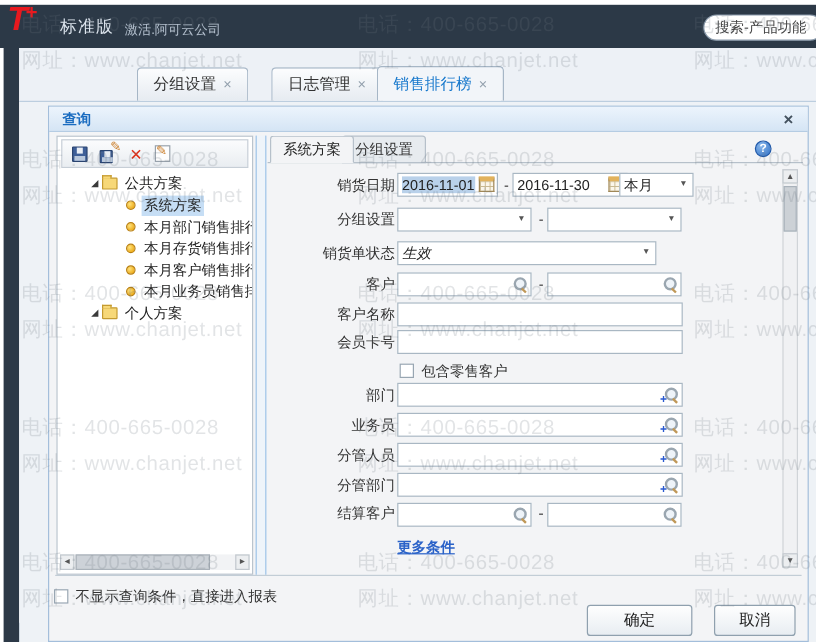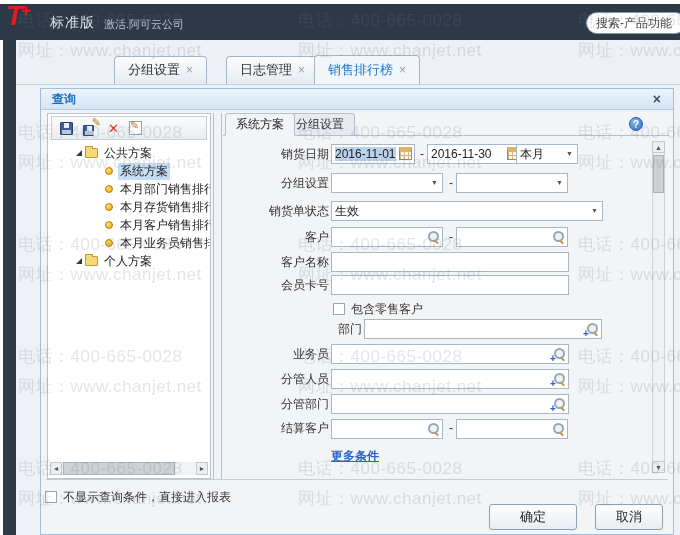--- a/index.html
+++ b/index.html
@@ -222,21 +222,21 @@
         </div>
         <div class="dash" style="left:224px;">-</div>
         <div class="tinput" style="left:233px; width:112px;">
           <span></span>
           <span class="combo-arrow">▼</span>
         </div>
       </div>
 
       <div class="frow" style="top:88px; left:0; right:0;">
         <div class="flabel">销货单状态</div>
-        <div class="tinput" style="left:108px; width:272px;">
+        <div class="tinput" style="left:108px; width:216px;font-style:italic;">
           <span>生效</span>
           <span class="combo-arrow">▼</span>
         </div>
       </div>
 
       <div class="frow" style="top:114px; left:0; right:0;">
         <div class="flabel">客户</div>
         <div class="tinput" style="left:108px; width:112px;">
           <span></span>
           <span class="mag"></span>
@@ -260,21 +260,21 @@
         <div class="tinput" style="left:108px; width:238px;">
           <span></span>
         </div>
       </div>
 
       <div class="frow" style="top:186px; left:0; right:0;">
         <div class="cbox" style="left:110px;"></div>
         <div class="cblabel" style="left:128px;">包含零售客户</div>
       </div>
 
-      <div class="frow" style="top:206px; left:0; right:0;margin-left:33px;">
+      <div class="frow" style="top:206px; left:0; right:0;">
         <div class="flabel">部门</div>
         <div class="tinput" style="left:108px; width:238px;">
           <span></span>
           <span class="mag">
               <span class="plus">+</span>
             </span>
         </div>
       </div>
 
       <div class="frow" style="top:231px; left:0; right:0;">

